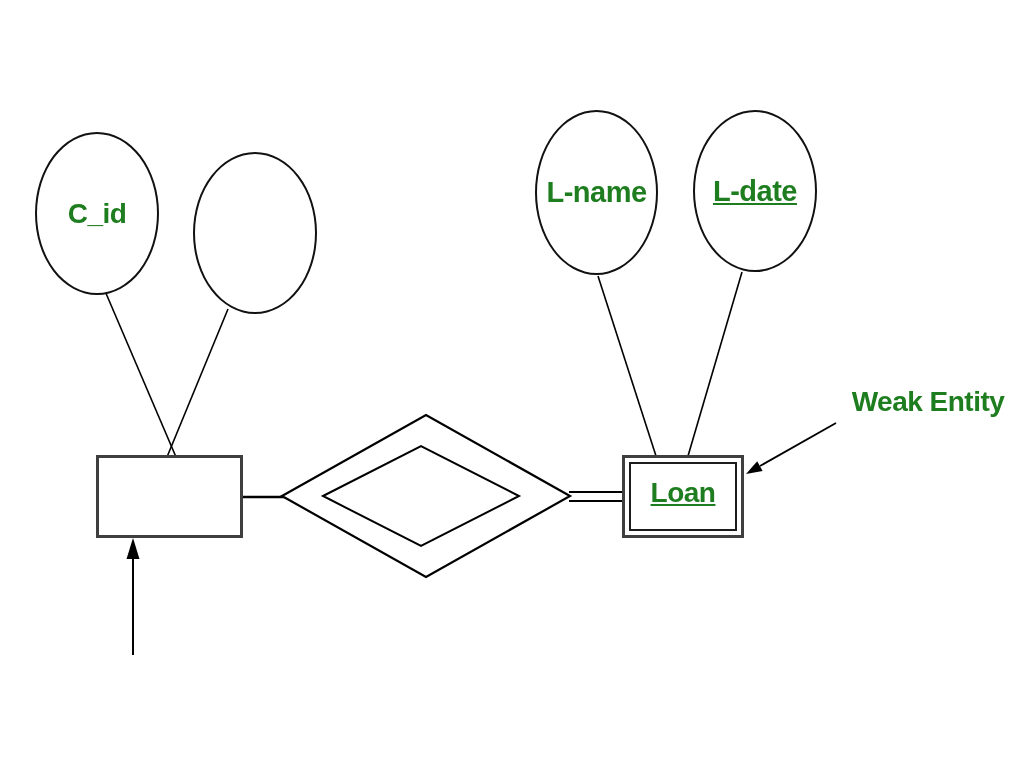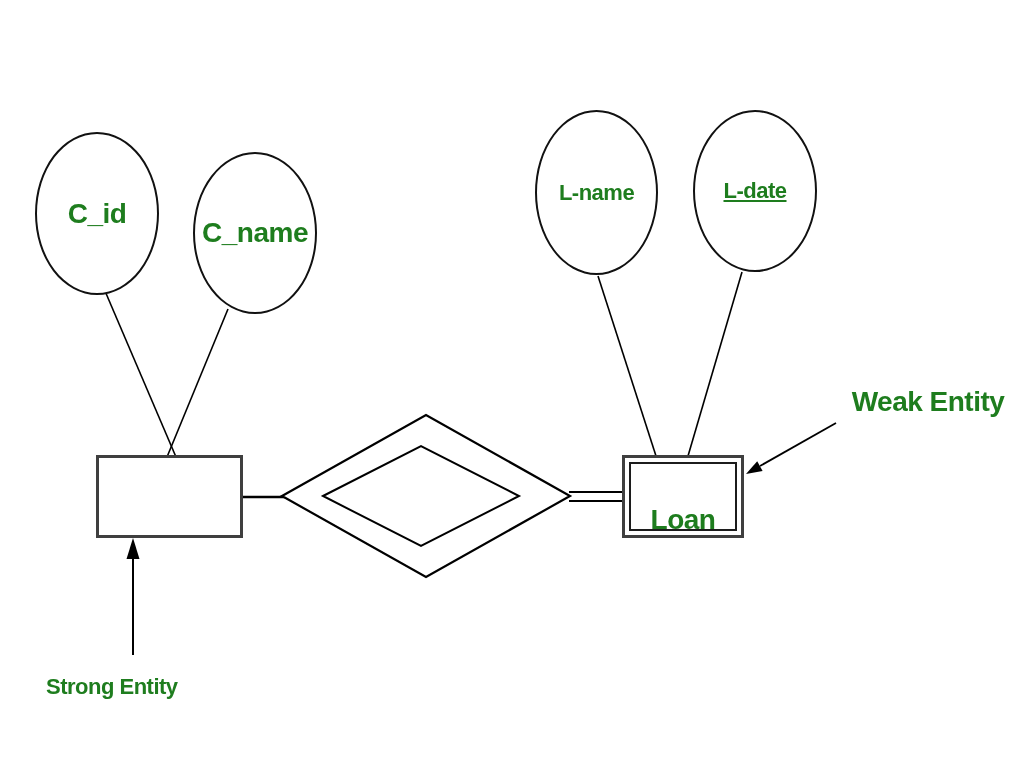--- a/index.html
+++ b/index.html
@@ -20,21 +20,21 @@
   .shape{position:absolute;box-sizing:border-box;background:#fff;z-index:2;}
   .ellipse{border:2px solid #111;border-radius:50%;}
   .entity-box{border:3px solid var(--box-border);}
   .inner-box{position:absolute;inset:4px;border:2px solid #1c1c1c;}
   .lbl{
     position:absolute;z-index:3;
     display:flex;align-items:center;justify-content:center;
     color:var(--green);font-weight:bold;letter-spacing:-0.5px;
     white-space:nowrap;
   }
-  .f28{font-size:28px;} .f29{font-size:22px;} .f21{font-size:21px;}
+  .f28{font-size:28px;} .f29{font-size:29px;} .f21{font-size:21px;}
   .left-align{justify-content:flex-start;}
 </style>
 </head>
 <body>
 
 <div class="stage">
 
   <svg class="wires" viewBox="0 0 1024 768">
 
     <line x1="105" y1="291" x2="176" y2="457" stroke="#000" stroke-width="1.6"></line>
@@ -61,23 +61,21 @@
   <div class="shape ellipse" style="left:193px;top:152px;width:124px;height:162px;"></div>
   <div class="shape ellipse" style="left:535px;top:110px;width:123px;height:165px;"></div>
   <div class="shape ellipse" style="left:693px;top:110px;width:124px;height:162px;"></div>
 
   <div class="shape entity-box" style="left:96px;top:455px;width:147px;height:83px;"></div>
   <div class="shape entity-box" style="left:622px;top:455px;width:122px;height:83px;">
     <div class="inner-box"></div>
   </div>
 
   <div class="lbl f28" style="left:35px;top:132px;width:124px;height:163px;">C_id</div>
-  <div class="lbl f28" style="left:193px;top:152px;width:124px;height:162px;">C_name</div>
   <div class="lbl f29" style="left:535px;top:110px;width:123px;height:165px;">L-name</div>
   <div class="lbl f29" style="left:693px;top:110px;width:124px;height:162px;text-decoration:underline;">L-date</div>
 
-  <div class="lbl f28" style="left:622px;top:478px;width:122px;height:83px;">Loan</div>
+  <div class="lbl f28" style="left:622px;top:451px;width:122px;height:83px;text-decoration:underline;">Loan</div>
 
 
-  <div class="lbl f29 left-align" style="left:46px;top:666px;width:220px;height:42px;">Strong Entity</div>
   <div class="lbl f28" style="left:828px;top:383px;width:200px;height:38px;">Weak Entity</div>
 
 </div>
 
 </body></html>

